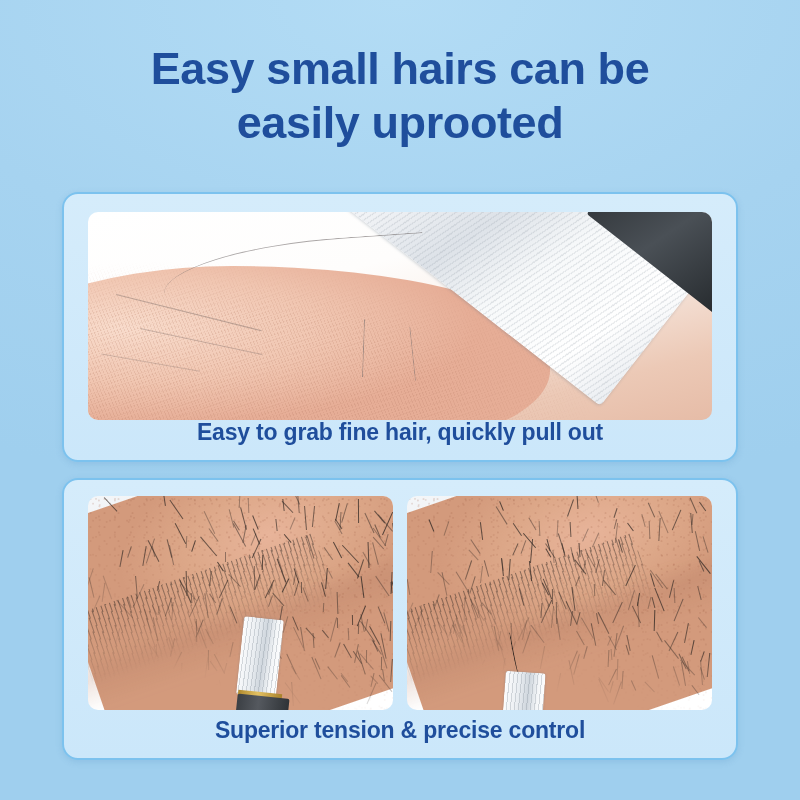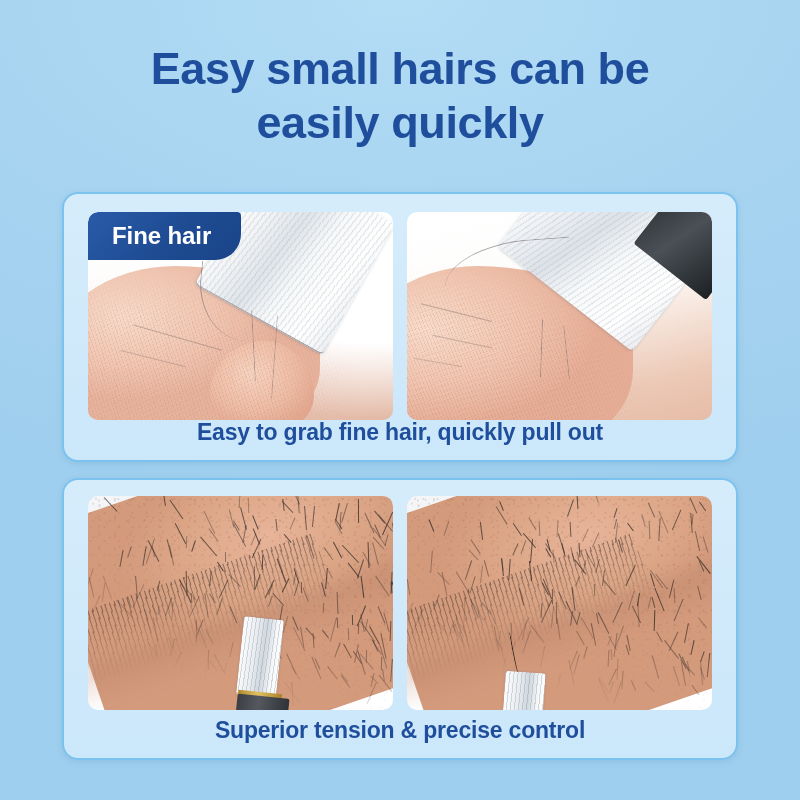--- a/index.html
+++ b/index.html
@@ -296,43 +296,27 @@
     border-radius:0 0 0 90%;
   }
 </style>
 </head>
 <body>
 
 <div id="page">
 
   <div class="headline">
     <span class="l1">Easy small hairs can be</span>
-    <span class="l2">easily quickly</span>
+    <span class="l2">easily uprooted</span>
   </div>
 
   <div class="card" id="card-fine">
 
     <div class="photo-row">
 
-      <div class="photo fine1">
-        <div class="fine1-skin"></div>
-        <div class="fine1-knuckle"></div>
-        <div class="fine1-tex"></div>
-        <div class="fine1-tweezer"></div>
-        <div class="fine1-tipline"></div>
-        <div class="hair fine1-h1"></div>
-        <div class="hair fine1-h2"></div>
-        <div class="hair fine1-h3"></div>
-        <div class="hair fine1-h4"></div>
-        <div class="hair fine1-h5"></div>
-
-        <div class="badge">
-          <span>Fine hair</span>
-        </div>
-      </div>
 
       <div class="photo fine2">
         <div class="fine2-skin"></div>
         <div class="fine2-tex"></div>
         <div class="fine2-tweezer"></div>
         <div class="fine2-handle"></div>
         <div class="hair fine2-h1"></div>
         <div class="hair fine2-h2"></div>
         <div class="hair fine2-h3"></div>
         <div class="hair fine2-h4"></div>

